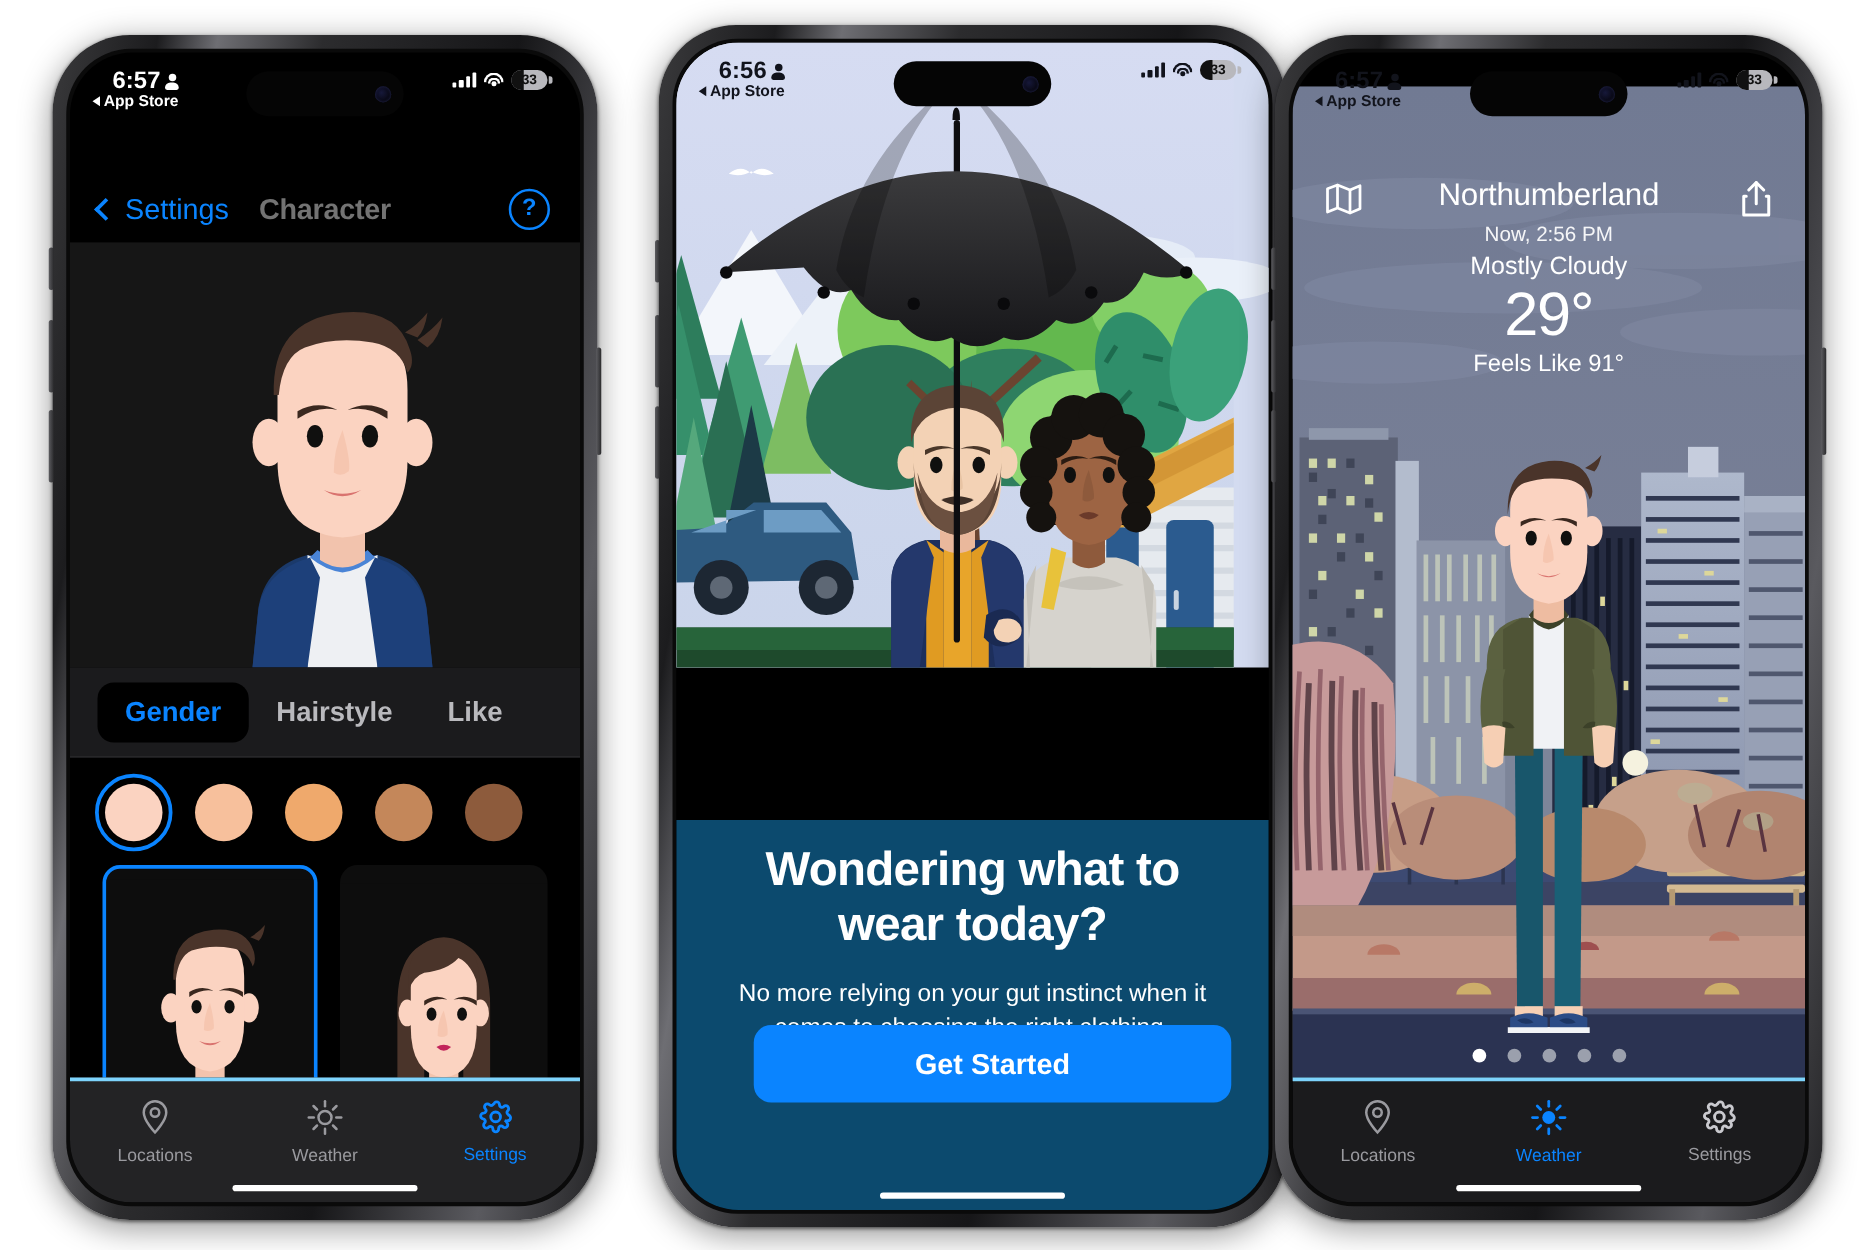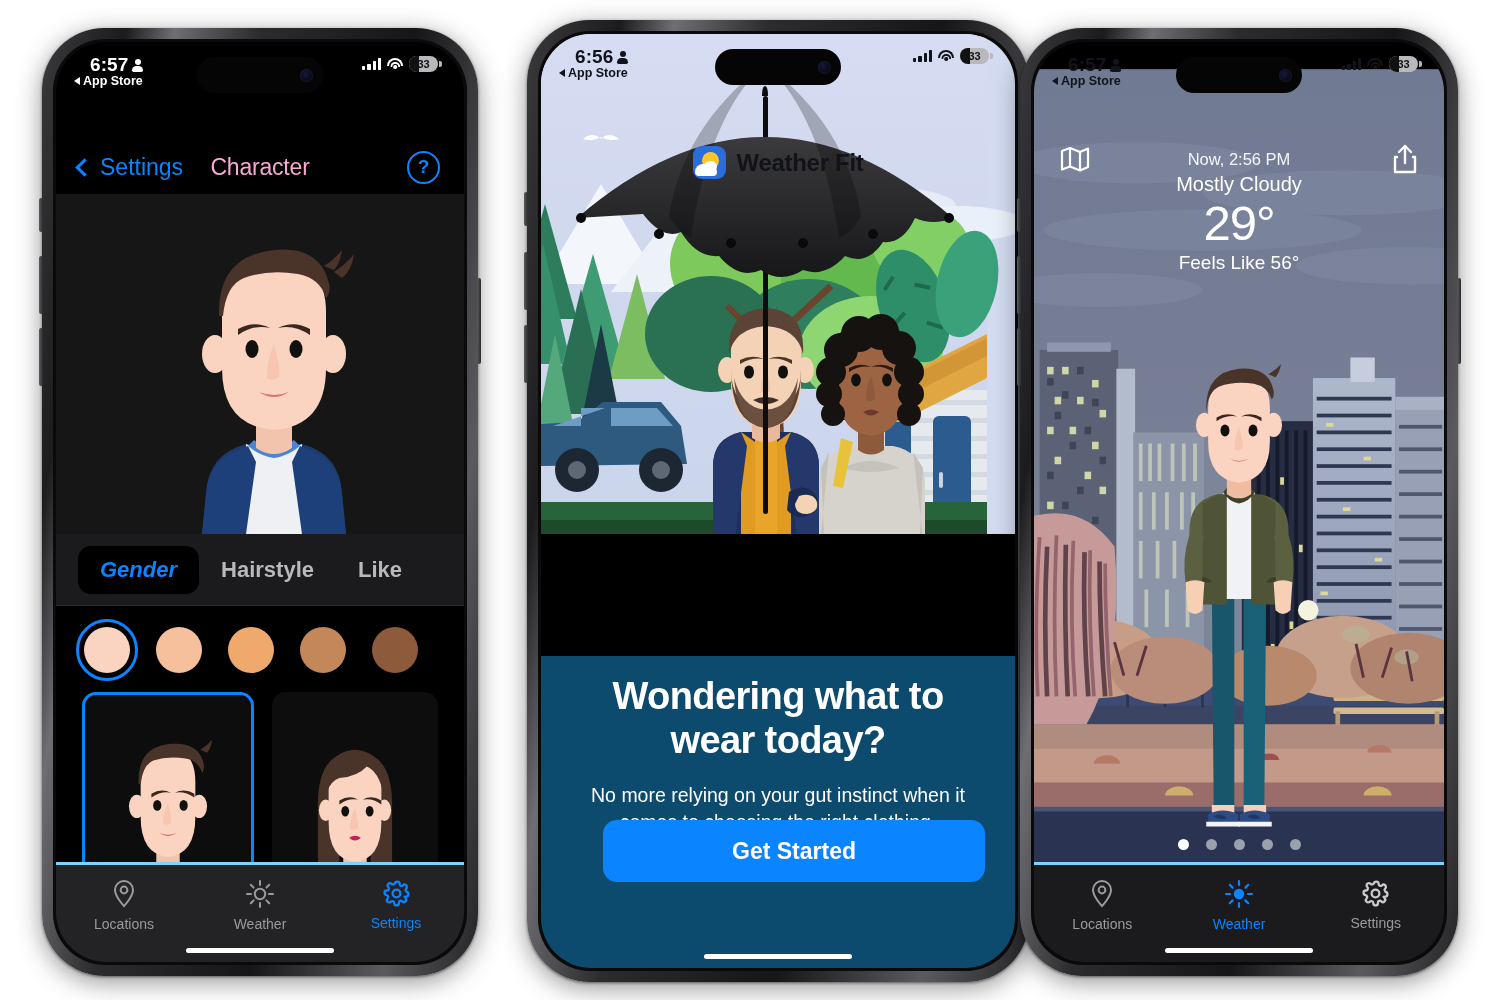--- a/index.html
+++ b/index.html
@@ -106,22 +106,22 @@
     position:absolute; top:100px; left:0; right:0; height:50px;
     display:flex; align-items:center; z-index:20;
   }
   .nav-back {
     display:flex; align-items:center; gap:7px;
     position:absolute; left:22px; color:#0a84ff;
     font-size:23px; font-weight:400;
   }
   .chev-l { width:13px; height:13px; border-left:3.4px solid currentColor; border-bottom:3.4px solid currentColor; transform:rotate(45deg); margin-right:2px; }
   .nav-title {
-    width:100%; text-align:center; color:#f9a8d4;
-    font-size:23px; font-weight:400; letter-spacing:-0.2px;
+    width:100%; text-align:center; color:#737373;
+    font-size:23px; font-weight:700; letter-spacing:-0.2px;
   }
   .nav-help {
     position:absolute; right:24px; width:33px; height:33px; border-radius:50%;
     border:2.2px solid #0a84ff; color:#0a84ff;
     display:flex; align-items:center; justify-content:center;
     font-size:19px; font-weight:600;
   }
 
   .char-preview {
     position:absolute; top:152px; left:0; right:0; height:340px;
@@ -129,21 +129,21 @@
   }
   .tabbar-seg {
     position:absolute; top:492px; left:0; right:0; height:72px;
     display:flex; align-items:center; border-bottom:1px solid #2c2c2e;
     background:#1b1b1d;
   }
   .seg {
     font-size:22px; font-weight:600; color:#b9b9bd;
     padding:11px 22px; border-radius:13px; white-space:nowrap;
   }
-  .seg.active { background:#000; color:#0a84ff;font-style:italic; }
+  .seg.active { background:#000; color:#0a84ff; }
   .seg:first-child { margin-left:22px; }
 
   .skin-row {
     position:absolute; top:572px; left:0; right:0; height:72px;
     display:flex; align-items:center; gap:26px; padding-left:28px;
   }
   .skin { width:46px; height:46px; border-radius:50%; position:relative; }
   .skin.sel::after {
     content:""; position:absolute; inset:-8px;
     border:3.4px solid #0a84ff; border-radius:50%;
@@ -615,28 +615,20 @@
             <span class="batt">
               <span class="fill"></span>
               <span class="pct">33</span>
             </span>
           </div>
         </div>
         <div class="island">
             <span class="cam"></span>
           </div>
 
-        <div class="brandrow">
-          <span class="brandlogo">
-            <span class="sun"></span>
-              <span class="cld2"></span>
-              <span class="cld"></span>
-          </span>
-          <span class="brandname">Weather Fit</span>
-        </div>
 
         <div class="p2-copy">
           <div class="p2-h1">Wondering what to wear today?</div>
           <div class="p2-sub">No more relying on your gut instinct when it comes to choosing the right clothing.</div>
           <button class="cta">Get Started</button>
         </div>
 
         <div class="home-ind"></div>
       </div>
     </div>
@@ -955,24 +947,25 @@
           </svg>
         </div>
         <div class="w-share">
           <svg width="26" height="30" viewBox="0 0 26 30" fill="none">
             <path d="M13 2 V19" stroke="#fff" stroke-width="2.4" stroke-linecap="round"></path>
             <path d="M7 8 L13 2 L19 8" stroke="#fff" stroke-width="2.4" stroke-linecap="round" stroke-linejoin="round"></path>
             <path d="M5 13 H3 V28 H23 V13 H21" stroke="#fff" stroke-width="2.4" stroke-linecap="round" stroke-linejoin="round"></path>
           </svg>
         </div>
         <div class="w-head">
+          <div class="w-city">Northumberland</div>
           <div class="w-now">Now, 2:56 PM</div>
           <div class="w-cond">Mostly Cloudy</div>
           <div class="w-temp">29°</div>
-          <div class="w-feels">Feels Like 56°</div>
+          <div class="w-feels">Feels Like 91°</div>
         </div>
 
         <div class="dots">
           <span class="dot on"></span>
           <span class="dot"></span>
           <span class="dot"></span>
           <span class="dot"></span>
           <span class="dot"></span>
         </div>
 

